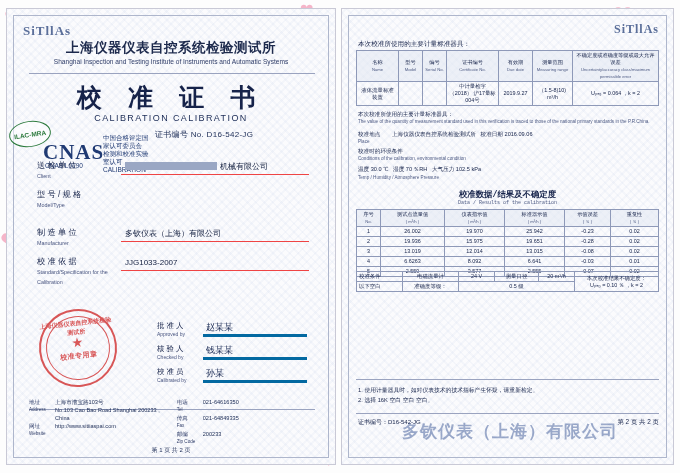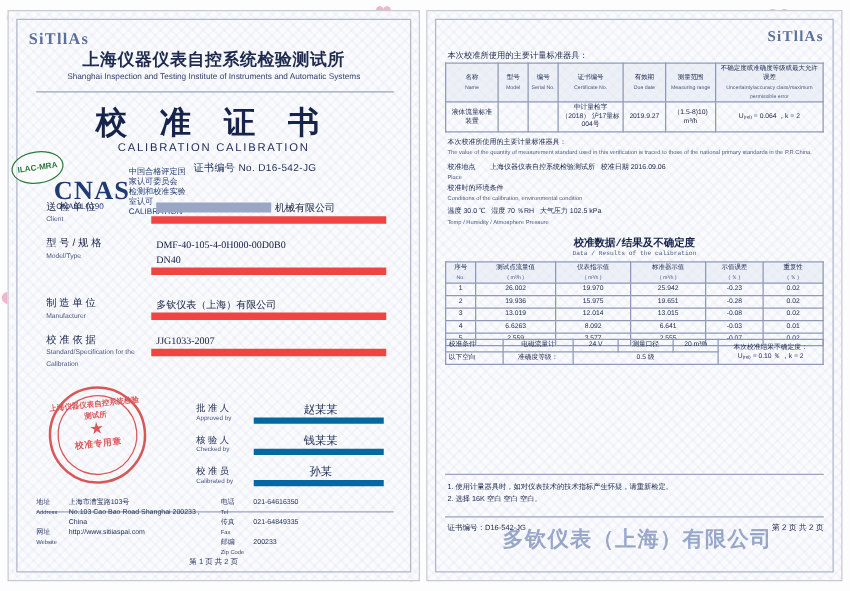--- a/index.html
+++ b/index.html
@@ -160,27 +160,26 @@
   }
   .info-label {
     width: 84px;
     flex: none;
     line-height: 10px;
   }
   .info-label .cn { display: block; font-size: 8.2px; }
   .info-label .en { display: block; font-size: 5.4px; color: #4a5680; }
   .info-value {
     flex: 1;
-    border-bottom: 6px solid #ef4444;
+    border-bottom: 1px solid #ef4444;
     min-height: 14px;
     padding-left: 4px;
     line-height: 12px;
     font-size: 8px;
     color: #131f3f;
-    font-family: Liberation Serif, serif;
   }
   .info-value.masked { position: relative; }
   .masked-bar {
     display: inline-block;
     width: 92px; height: 8px;
     background: #9aa7c4;
     vertical-align: -1px;
     margin-right: 3px;
   }
   .info-value .line2 { display: block; font-size: 8px; }
@@ -195,24 +194,23 @@
   }
   .sig-row { display: flex; align-items: center; margin-bottom: 7px; }
   .sig-label { width: 46px; }
   .sig-label .cn { display: block; font-size: 7.4px; }
   .sig-label .en { display: block; font-size: 5px; color: #4a5680; }
   .sig-ink {
     flex: 1;
     font-family: "Liberation Serif", serif;
     color: #1b2b55;
     font-size: 9px;
-    border-bottom: 5px solid #0369a1;
+    border-bottom: 3px solid #0369a1;
     padding-left: 3px;
     min-height: 12px;
-    text-align: center;
   }
   .red-seal {
     position: absolute;
     left: 32px; top: 300px;
     width: 78px; height: 78px;
     border-radius: 50%;
     border: 2px solid #d02a2a;
     color: #d02a2a;
     opacity: .78;
     transform: rotate(-6deg);
@@ -404,24 +402,20 @@
         <div class="info-value masked">
           <span class="masked-bar"></span><span>机械有限公司</span>
         </div>
       </div>
 
 
       <div class="info-row">
         <div class="info-label">
           <span class="cn">型 号 / 规 格</span>
           <span class="en">Model/Type</span>
-        </div>
-        <div class="info-value">
-          <span>DMF-40-105-4-0H000-00D0B0</span>
-          <span class="line2">DN40</span>
         </div>
       </div>
 
       <div class="info-row">
       </div>
 
       <div class="info-row">
         <div class="info-label">
           <span class="cn">制 造 单 位</span>
           <span class="en">Manufacturer</span>

